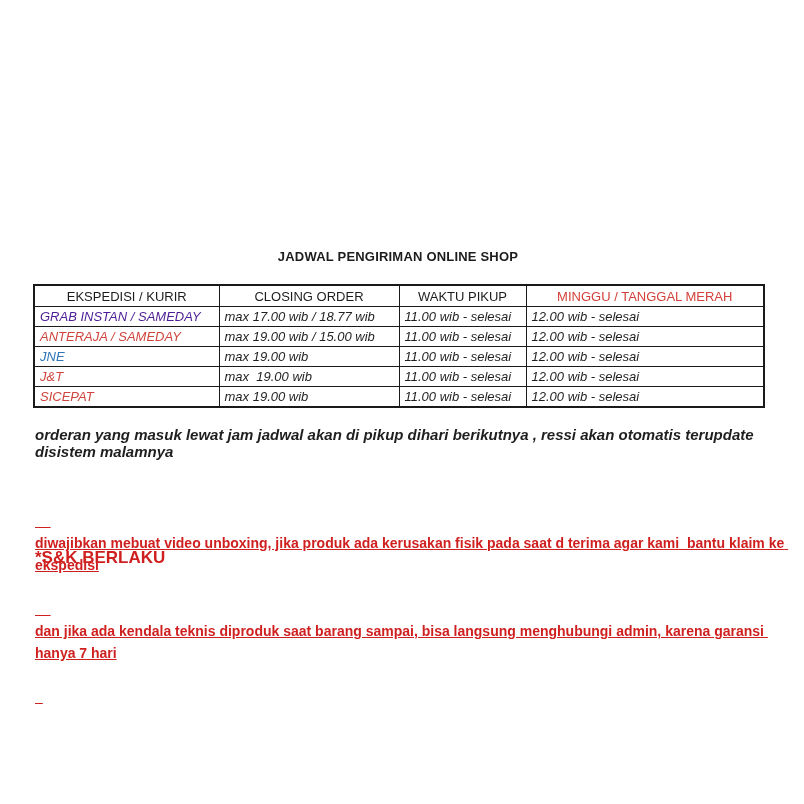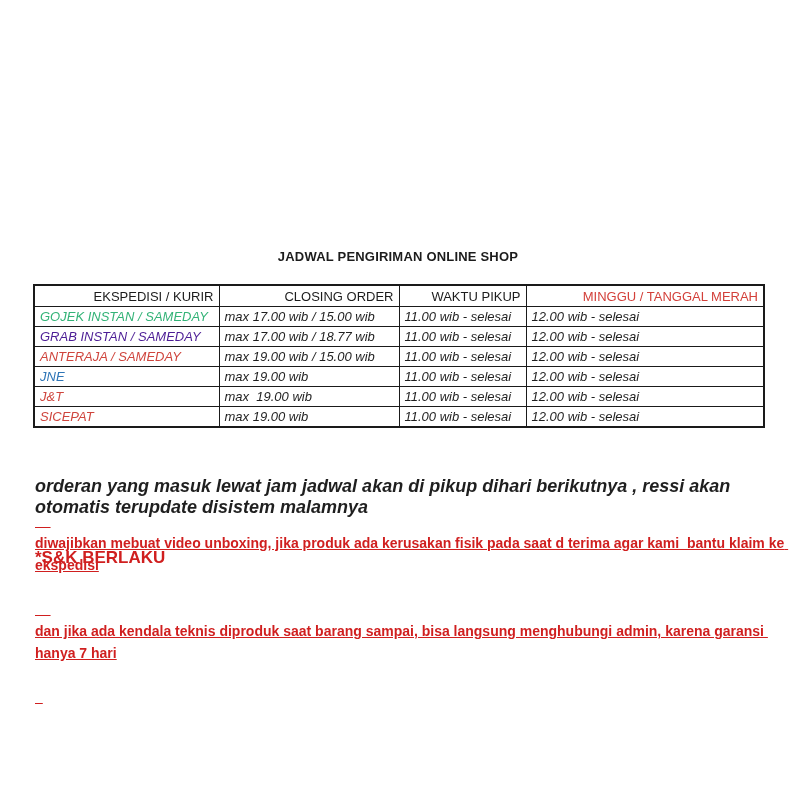--- a/index.html
+++ b/index.html
@@ -40,36 +40,36 @@
     border: 1px solid #1a1a1a;
     padding: 0 5px;
     font-size: 13px;
     white-space: pre;
     overflow: hidden;
     vertical-align: middle;
   }
   table.schedule th {
     height: 20px;
     font-weight: normal;
-    text-align: right;
+    text-align: center;
     color: #1c1c1c;
     margin-left: 40px;
   }
   table.schedule td {
     height: 19px;
     font-style: italic;
     text-align: left;
     color: #1f1f1f;
   }
   .note1 {
     position: absolute;
-    top: 476px;
+    top: 426px;
     left: 35px;
     width: 762px;
-    font-size: 18px;
+    font-size: 15px;
     font-weight: bold;
     font-style: italic;
     white-space: pre-wrap;
   }
   .note2 {
     position: absolute;
     top: 488px;
     left: 35px;
     width: 762px;
     font-size: 14px;
@@ -99,26 +99,20 @@
       <col style="width:180px">
       <col style="width:127px">
       <col style="width:238px">
     </colgroup>
     <tbody>
       <tr>
         <th>EKSPEDISI / KURIR</th>
         <th>CLOSING ORDER</th>
         <th>WAKTU PIKUP</th>
         <th style="color: rgb(211, 64, 58);">MINGGU / TANGGAL MERAH</th>
-      </tr>
-      <tr>
-        <td style="color: rgb(51, 179, 119);">GOJEK INSTAN / SAMEDAY</td>
-        <td>max 17.00 wib / 15.00 wib</td>
-        <td>11.00 wib - selesai</td>
-        <td>12.00 wib - selesai</td>
       </tr>
       <tr>
         <td style="color: #4c1d95;">GRAB INSTAN / SAMEDAY</td>
         <td>max 17.00 wib / 18.77 wib</td>
         <td>11.00 wib - selesai</td>
         <td>12.00 wib - selesai</td>
       </tr>
       <tr>
         <td style="color: rgb(207, 69, 61);">ANTERAJA / SAMEDAY</td>
         <td>max 19.00 wib / 15.00 wib</td>

